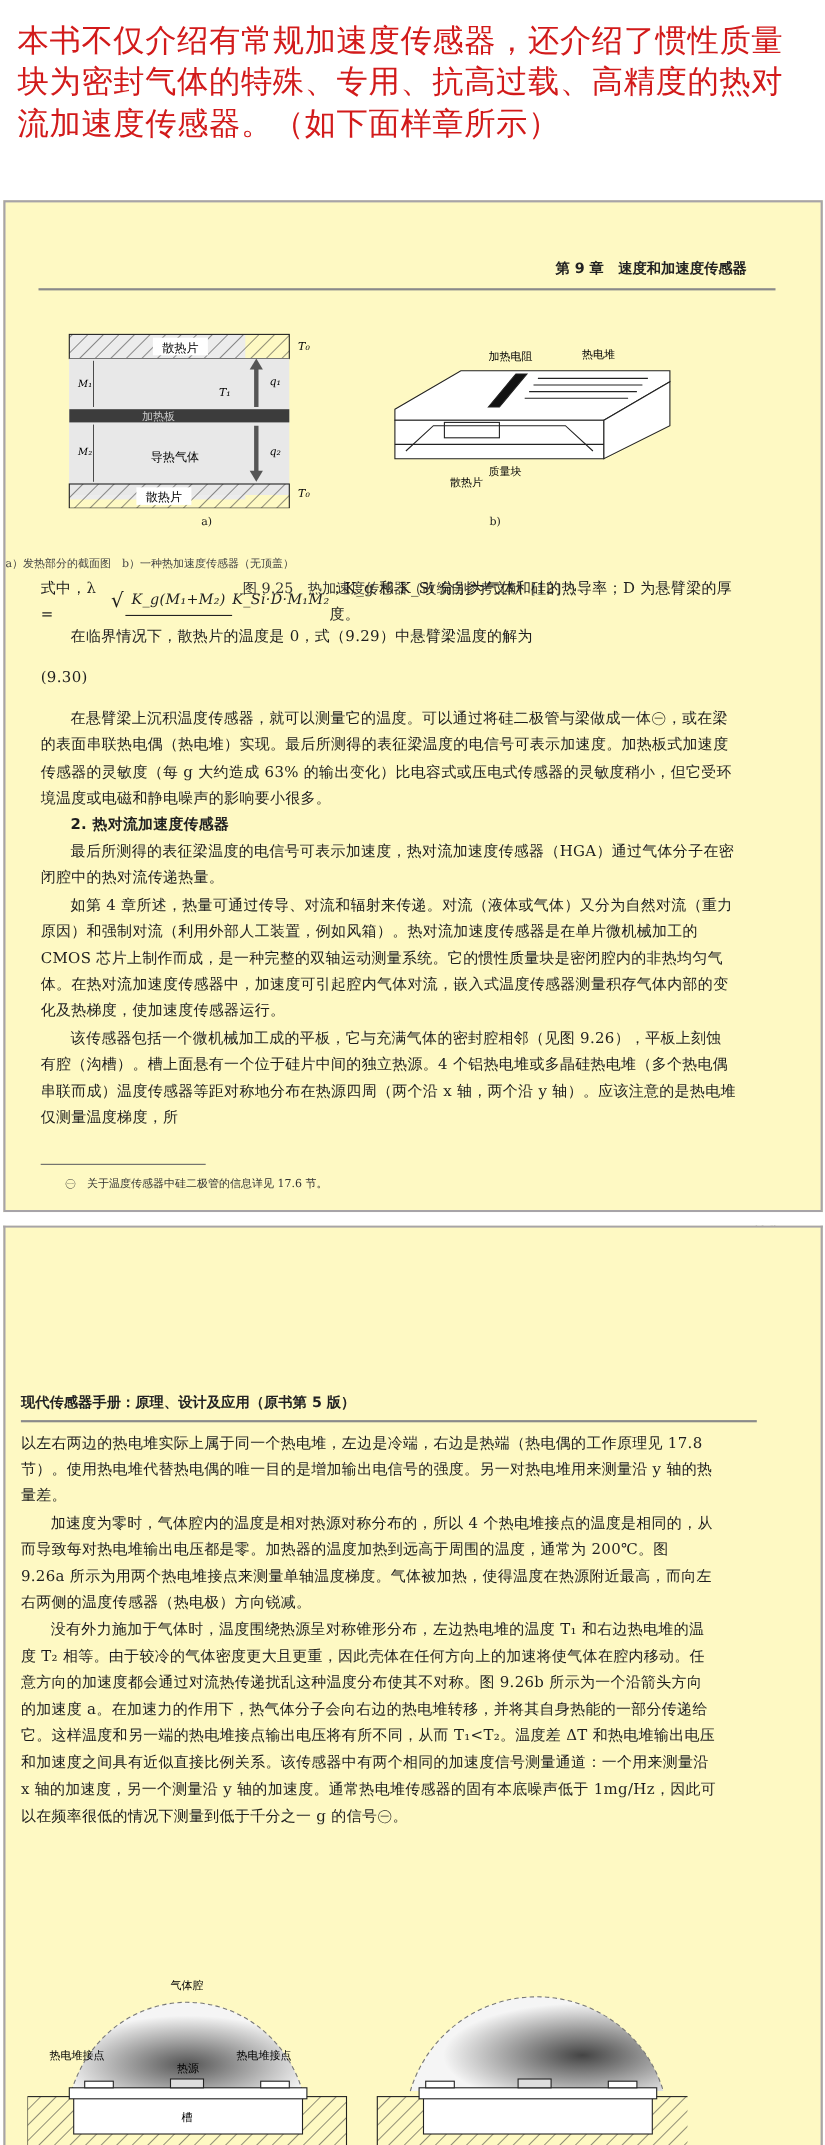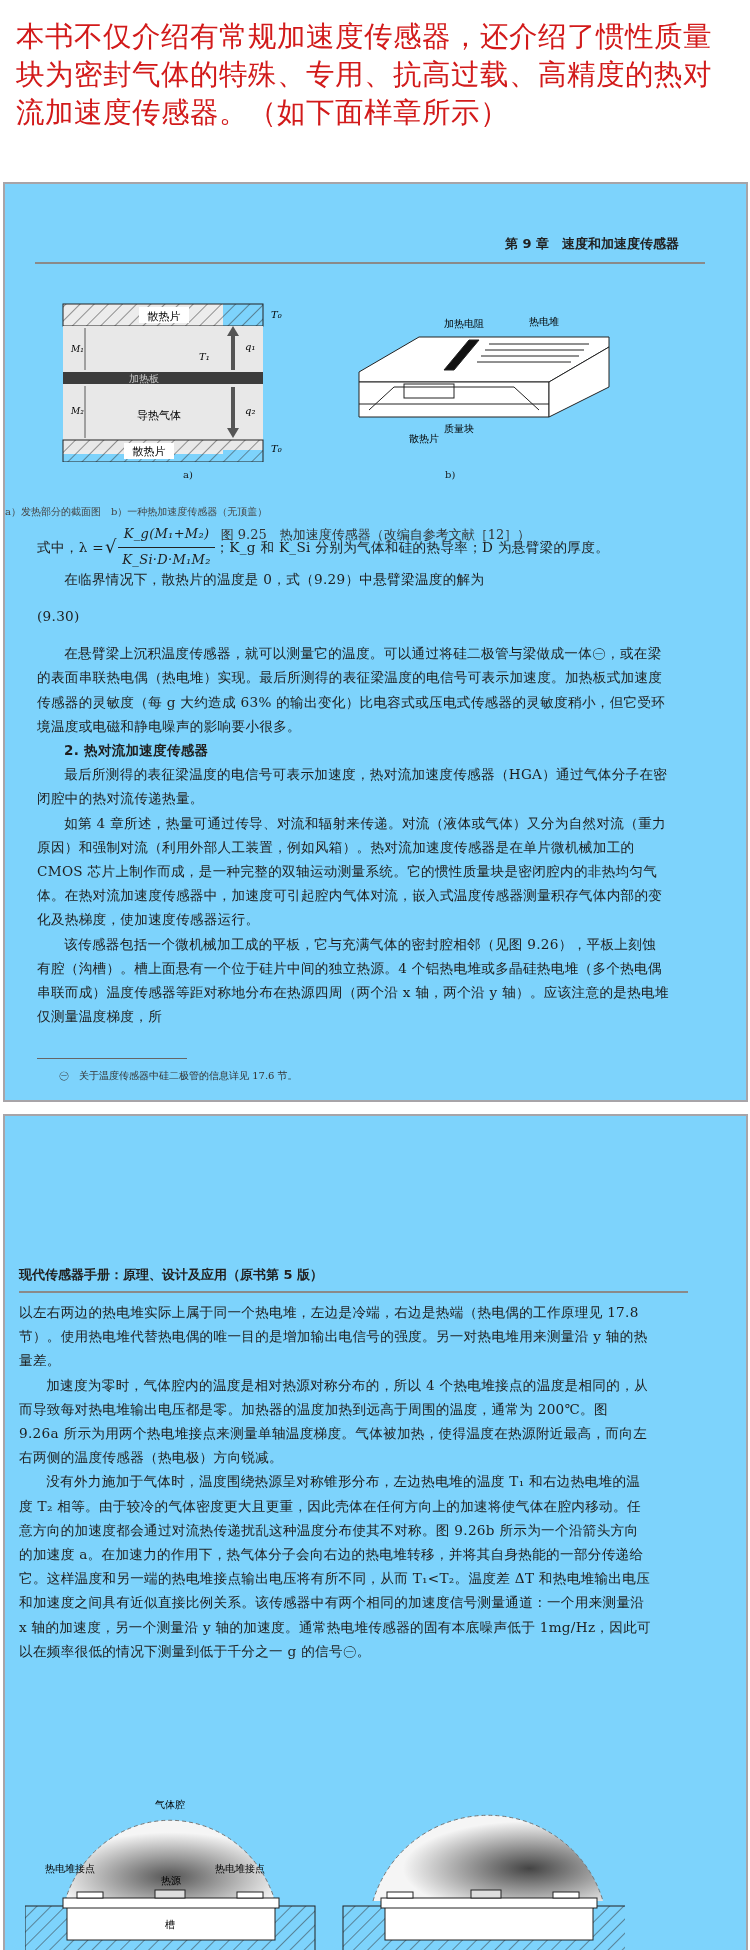--- a/index.html
+++ b/index.html
@@ -2,39 +2,39 @@
 <html><head>
 <meta charset="utf-8">
 <style>
   * { box-sizing: border-box; margin: 0; padding: 0; }
   html, body { width: 750px; height: 1950px; background: #ffffff; overflow: hidden; }
   body { font-family: "DejaVu Serif", "Liberation Serif", serif; color: #1a1a1a; position: relative; }
 
   .promo { position: absolute; left: 16px; top: 18px; width: 720px; color: #d21a1a;
     font-family: "DejaVu Sans", "Liberation Sans", sans-serif; font-size: 28.5px; line-height: 38px; letter-spacing: 0.5px; }
 
-  .page { position: absolute; left: 3px; width: 745px; background: #7dd3fc; border: 2px solid #a7a4a8; }
+  .page { position: absolute; left: 3px; width: 745px; background: #fef9c3; border: 2px solid #a7a4a8; }
   .page1 { top: 182px; height: 920px; }
   .page2 { top: 1114px; height: 860px; border-bottom: none; }
 
   .run-head { position: absolute; font-family: "DejaVu Sans", "Liberation Sans", sans-serif; font-weight: bold; font-size: 13px; color: #222; }
   .p1-head { right: 67px; top: 51px; }
   .p2-head { left: 14px; top: 150px; }
   .rule { position: absolute; height: 2px; background: #8a8a8a; }
   .p1-rule { left: 30px; right: 41px; top: 78px; }
   .p2-rule { left: 14px; right: 58px; top: 175px; }
 
   .body { position: absolute; font-size: 13.6px; line-height: 24.2px; color: #1e1e1e; letter-spacing: 0.3px; }
   .p1-body { left: 32px; width: 632px; }
   .p2-body { left: 14px; width: 632px; }
   .indent { text-indent: 2em; }
   .heading { font-family: "DejaVu Sans", "Liberation Sans", sans-serif; font-weight: bold; font-size: 13.5px; text-indent: 2em; }
   .eq { display: flex; justify-content: space-between; align-items: center; height: 50px; }
   .eq .f { margin-left: 230px; font-style: italic; display: flex; align-items: center; gap: 6px; font-size: 14px; }
-  .frac { display: inline-flex; flex-direction: column; align-items: center; font-size: 13px; }
+  .frac { display: inline-flex; flex-direction: row; font-size: 13px; }
   .frac .num { padding: 0 6px; border-bottom: 1px solid #222; }
   .eq-num { font-style: normal; margin-right: 4px; }
 
   .fig-caption { position: absolute; left: 0; width: 100%; text-align: center; font-size: 13px; color: #333; margin-top: 42px; }
   .fig-sub { position: absolute; left: 0; width: 100%; text-align: left; font-size: 10px; color: #444; }
   .footnote-rule { position: absolute; left: 32px; width: 150px; height: 1px; background: #666; top: 874px; }
   .footnote { position: absolute; left: 54px; top: 885px; font-size: 10px; color: #333; }
   .page-num { position: absolute; right: 40px; top: 922px; font-family: "DejaVu Sans", "Liberation Sans", sans-serif; font-size: 13px; }
   .wrap-footer { position: absolute; left: 3px; top: 1102px; width: 745px; height: 12px; background: #fff; }
 

